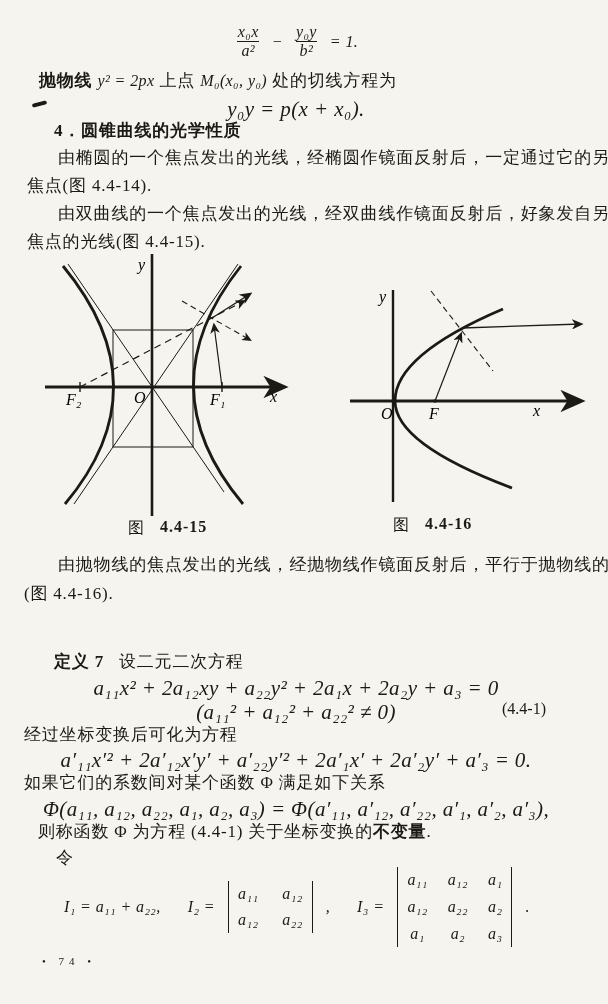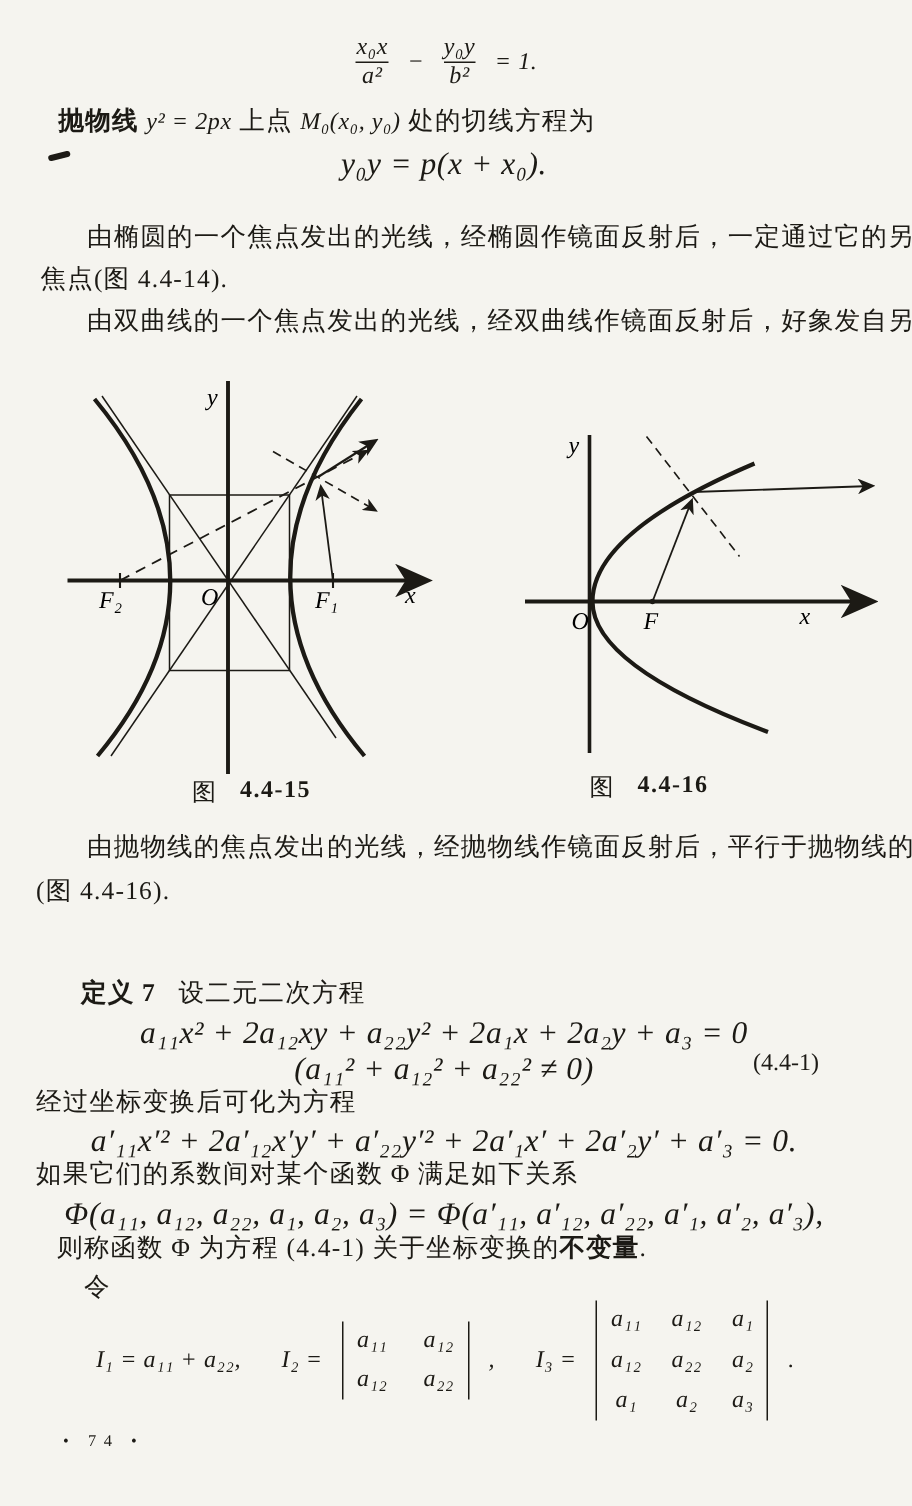--- a/index.html
+++ b/index.html
@@ -58,25 +58,29 @@
     <span class="math">y² = 2px</span>
     <span>上点</span>
     <span class="math">M₀(x₀, y₀)</span>
     <span>处的切线方程为</span>
   </div>
 
   <div class="abs stray" style="top:102px;left:32px;"></div>
 
   <div class="abs center-row math eqline" style="top:97px;">y₀y = p(x + x₀).</div>
 
+  <div class="abs cn bold" style="top:121px;left:54px;">
+    <span>4．</span><span>圆锥曲线的光学性质</span>
+  </div>
 
   <div class="abs cn" style="top:148px;left:58px;">由椭圆的一个焦点发出的光线，经椭圆作镜面反射后，一定通过它的另一个</div>
   <div class="abs cn" style="top:176px;left:27px;">焦点(图 4.4-14).</div>
 
   <div class="abs cn" style="top:204px;left:58px;">由双曲线的一个焦点发出的光线，经双曲线作镜面反射后，好象发自另一个</div>
+  <div class="abs cn" style="top:232px;left:27px;">焦点的光线(图 4.4-15).</div>
 
   <svg class="abs" style="top:250px;left:38px;" width="300" height="268" viewBox="0 0 300 268">
     <defs>
       <marker id="arr1" markerWidth="9" markerHeight="8" refX="7" refY="4" orient="auto">
         <path d="M0,0 L9,4 L0,8 L2.5,4 Z" fill="#1c1a15"></path>
       </marker>
     </defs>
 
     <line x1="114" y1="4" x2="114" y2="266" stroke="#1c1a15" stroke-width="2.6"></line>
     <line x1="7" y1="137" x2="245" y2="137" stroke="#1c1a15" stroke-width="2.8" marker-end="url(#arr1)"></line>

